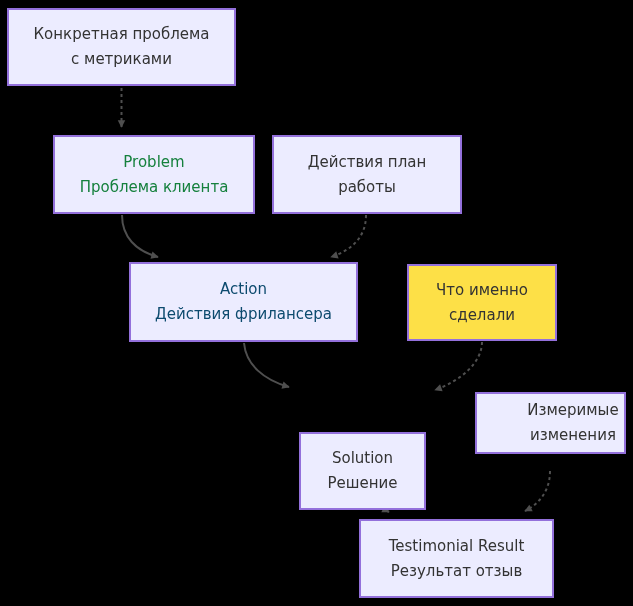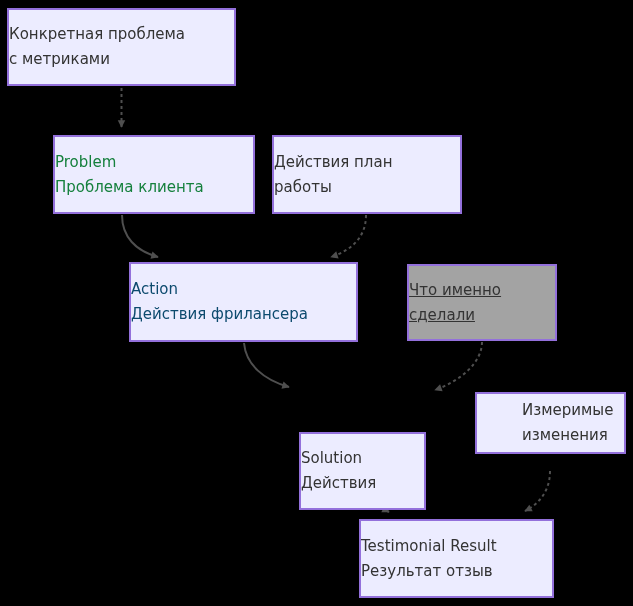--- a/index.html
+++ b/index.html
@@ -5,21 +5,21 @@
   html,body{margin:0;padding:0;background:#000;}
   .stage{
     position:relative;width:633px;height:606px;background:#000;overflow:hidden;
     font-family:"DejaVu Sans","Liberation Sans",sans-serif;
   }
   .edges{position:absolute;left:0;top:0;width:633px;height:606px;}
   .edge{fill:none;stroke:#4f4f4f;stroke-width:2;}
   .node{
     position:absolute;box-sizing:border-box;
     background:#ececff;border:2px solid #9370db;color:#333;
-    display:flex;flex-direction:column;align-items:flex-start;justify-content:center;
+    display:flex;flex-direction:column;align-items:center;justify-content:center;
     font-size:15px;line-height:25px;text-align:center;white-space:nowrap;
   }
   
   .n0{left:7px;  top:8px;   width:229px;height:78px;}
   .n1{left:21px; top:135px; width:202px;height:79px;}
   .n2{left:272px;top:135px; width:190px;height:79px;}
   .n3{left:129px;top:262px; width:229px;height:80px;}
   .n4{left:407px;top:264px; width:150px;height:77px;}
   .n5{left:299px;top:392px; width:127px;height:78px;}
   .n6{left:475px;top:392px; width:151px;height:62px;padding-left:45px;}
@@ -54,27 +54,27 @@
     <span>Проблема клиента</span>
   </div>
   <div class="node n2" style="background: rgb(236, 236, 255); border-color: rgb(147, 112, 219); color: rgb(51, 51, 51);">
     <span>Действия план</span>
     <span>работы</span>
   </div>
   <div class="node n3" style="background: rgb(236, 236, 255); border-color: rgb(147, 112, 219); color: #0c4a6e;">
     <span>Action</span>
     <span>Действия фрилансера</span>
   </div>
-  <div class="node n4" style="background: #a3a3a3; border-color: rgb(147, 112, 219); color: rgb(51, 51, 51); text-decoration: underline;">
+  <div class="node n4" style="background: #fde047; border-color: rgb(147, 112, 219); color: rgb(51, 51, 51);">
     <span>Что именно</span>
     <span>сделали</span>
   </div>
   <div class="node n5" style="background: rgb(236, 236, 255); border-color: rgb(147, 112, 219); color: rgb(51, 51, 51); margin-top: 40px;">
     <span>Solution</span>
-    <span>Действия</span>
+    <span>Решение</span>
   </div>
   <div class="node n6" style="background: rgb(236, 236, 255); border-color: rgb(147, 112, 219); color: rgb(51, 51, 51);">
     <span>Измеримые</span>
     <span>изменения</span>
   </div>
   <div class="node n7" style="background: rgb(236, 236, 255); border-color: rgb(147, 112, 219); color: rgb(51, 51, 51);">
     <span>Testimonial Result</span>
     <span>Результат отзыв</span>
   </div>
 

